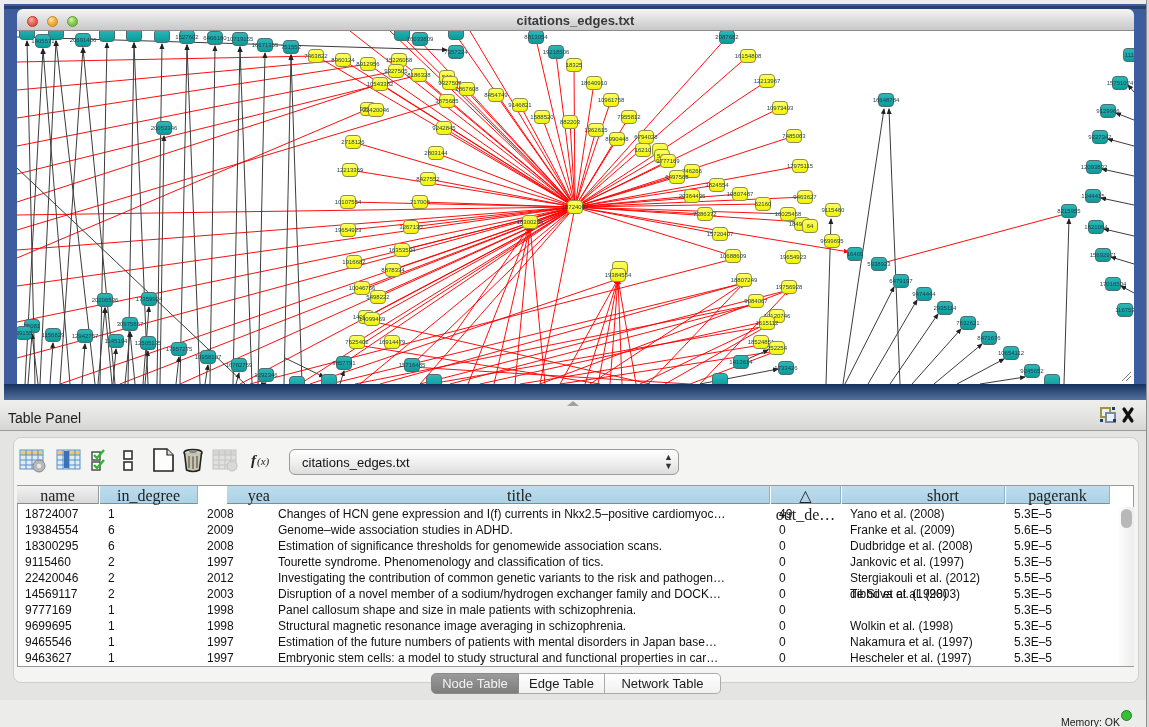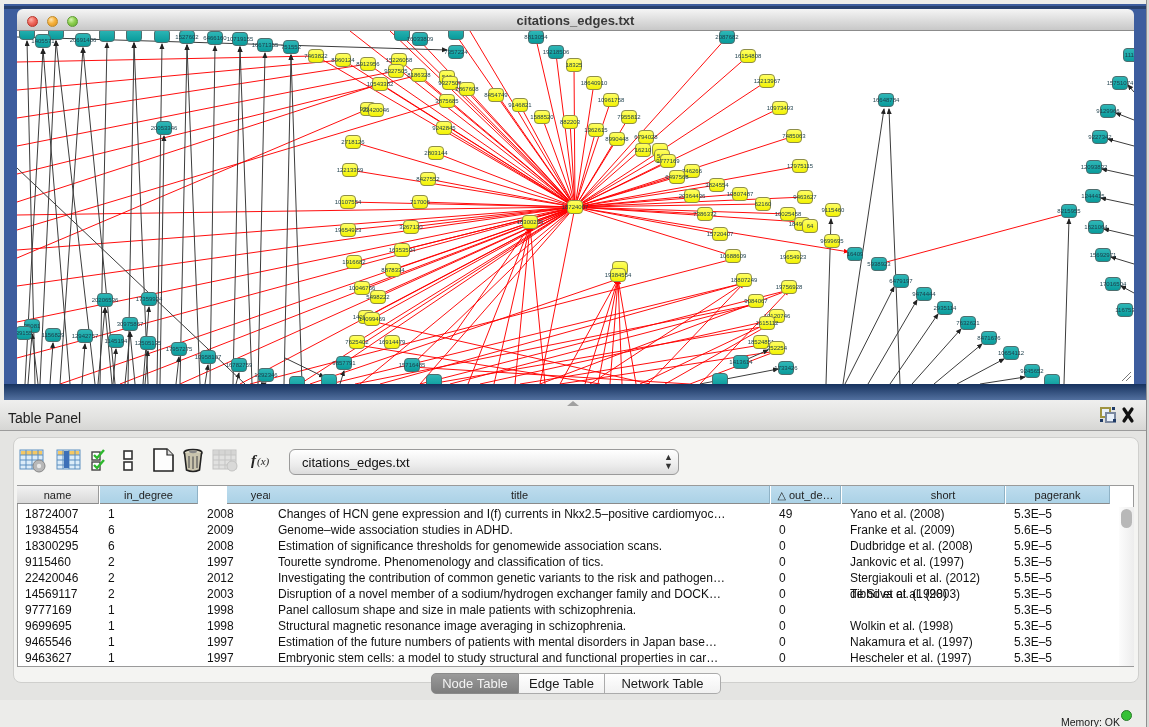--- a/index.html
+++ b/index.html
@@ -21,21 +21,21 @@
 #phead{position:absolute;left:0;top:0;width:100%;height:31px;background:linear-gradient(#efefee,#e2e2e0 60%,#d6d6d4);border-bottom:1px solid #9c9c9c;}
 #phead .t{position:absolute;left:8px;top:10px;font-size:14px;color:#1e1e1e;}
 #notch{position:absolute;left:567px;top:1px;width:0;height:0;border-left:6px solid transparent;border-right:6px solid transparent;border-bottom:5px solid #a0a0a0;}
 #inner{position:absolute;left:13px;top:37px;width:1126px;height:246px;background:#f4f4f2;border:1px solid #cfcfcd;border-radius:8px;}
 #toolbar{position:absolute;left:0;top:31px;width:100%;height:55px;}
 #combo{position:absolute;left:289px;top:49px;width:390px;height:26px;border:1px solid #9a9a9a;border-radius:6px;background:linear-gradient(#ffffff,#ededed 60%,#dcdcdc);}
 #combo .ct{position:absolute;left:12px;top:5px;font-size:13px;color:#111;}
 #combo .arr{position:absolute;right:5px;top:3px;font-size:9px;color:#333;line-height:9px;text-align:center;}
 
 #tbl{position:absolute;left:17px;top:485px;width:1117px;height:182px;background:#fff;border:1px solid #9a9a9a;}
-.hcell{position:absolute;top:485px;height:19px;background:linear-gradient(#bedcee,#abd2e6);border-right:1px solid #8fb2c6;border-top:1px solid #9a9a9a;border-bottom:1px solid #8a8a8a;font-size:11px;color:#222;text-align:center;line-height:19px;}
+.hcell{position:absolute;top:485px;height:19px;background:linear-gradient(#bedcee,#abd2e6);border-right:1px solid #8fb2c6;border-top:1px solid #9a9a9a;border-bottom:1px solid #8a8a8a;font-size:16px;color:#222;text-align:center;line-height:19px;font-family:Liberation Serif, serif;}
 .hcell.gray{background:linear-gradient(#f2f2f2,#d9d9d9);border-right:1px solid #9a9a9a;}
 .cell{position:absolute;font-size:12px;color:#111;white-space:nowrap;line-height:16px;}
 #sbar{position:absolute;left:1119px;top:507px;width:15px;height:159px;background:linear-gradient(90deg,#fcfcfc,#ededed);}
 #sbar .thumb{position:absolute;left:2px;top:2px;width:11px;height:19px;border-radius:6px;background:#b8b8b8;}
 
 #tabs{position:absolute;left:0px;top:673px;height:21px;font-size:13px;}
 .tab{position:absolute;top:0;height:21px;line-height:20px;text-align:center;border:1px solid #ababab;background:linear-gradient(#ffffff,#f1f1f1);color:#1a1a1a;}
 .tab.sel{background:linear-gradient(#9a9a9a,#7d7d7d);color:#f4f4f4;border-color:#8a8a8a;}
 #status{position:absolute;left:0;top:700px;width:1146px;height:27px;background:#ececea;}
 #status .m{position:absolute;left:1061px;top:16px;font-size:10.5px;color:#1a1a1a;}

